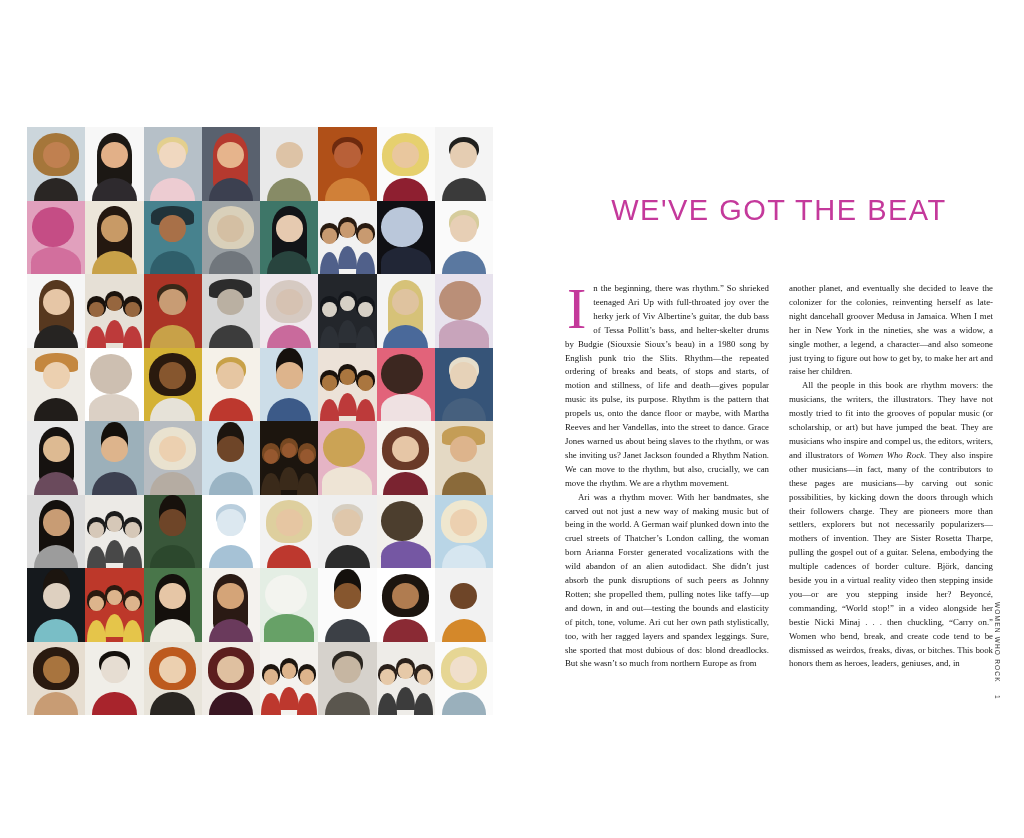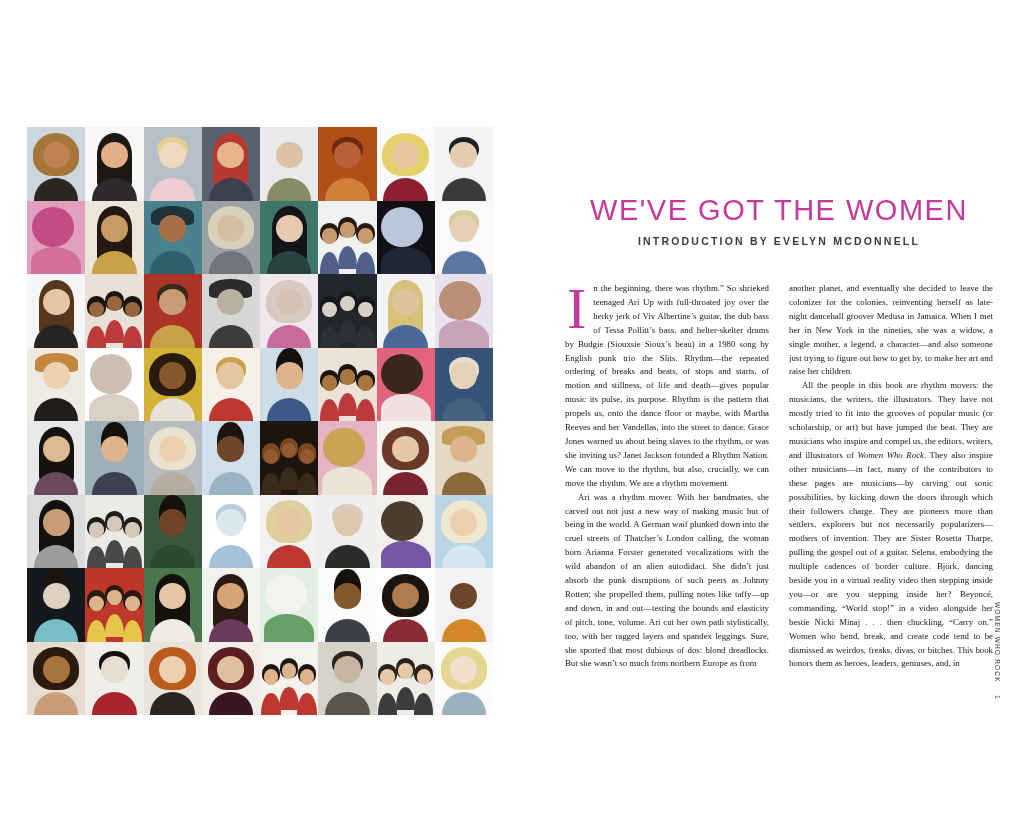--- a/index.html
+++ b/index.html
@@ -465,22 +465,21 @@
           <div class="torso" style="background: rgb(60, 60, 60);"></div>
         </div>
       </div>
       <div class="cell" style="background: rgb(251, 251, 251);">
         <div class="hair h-big" style="background: rgb(230, 214, 148);"></div>
         <div class="face" style="background: rgb(240, 223, 204);"></div>
         <div class="torso" style="background: rgb(154, 176, 188);"></div>
       </div>
     </div>
 
-  <div id="title" style="color: rgb(196, 57, 155);">WE'VE GOT THE WOMEN</div>
-  <div id="subtitle">INTRODUCTION BY EVELYN MCDONNELL</div>
+  <div id="title" style="color: rgb(196, 57, 155);">WE'VE GOT THE BEAT</div>
 
   <div id="col1" class="col">
     <p id="first-para">
       <span class="drop-cap" style="color: rgb(196, 57, 155);">I</span><span>n the beginning, there was rhythm.” So shrieked teenaged Ari Up with full-throated joy over the herky jerk of Viv Albertine’s guitar, the dub bass of Tessa Pollitt’s bass, and helter-skelter drums by Budgie (Siouxsie Sioux’s beau) in a 1980 song by English punk trio the Slits. Rhythm—the repeated ordering of breaks and beats, of stops and starts, of motion and stillness, of life and death—gives popular music its pulse, its purpose. Rhythm is the pattern that propels us, onto the dance floor or maybe, with Martha Reeves and her Vandellas, into the street to dance. Grace Jones warned us about being slaves to the rhythm, or was she inviting us? Janet Jackson founded a Rhythm Nation. We can move to the rhythm, but also, crucially, we can move the rhythm. We are a rhythm movement.</span>
     </p>
     <p class="indent"><span>Ari was a rhythm mover. With her bandmates, she carved out not just a new way of making music but of being in the world. A German waif plunked down into the cruel streets of Thatcher’s London calling, the woman born Arianna Forster generated vocalizations with the wild abandon of an alien autodidact. She didn’t just absorb the punk disruptions of such peers as Johnny Rotten; she propelled them, pulling notes like taffy—up and down, in and out—testing the bounds and elasticity of pitch, tone, volume. Ari cut her own path stylistically, too, with her ragged layers and spandex leggings. Sure, she sported that most dubious of dos: blond dreadlocks. But she wasn’t so much from northern Europe as from</span></p>
   </div>
 
   <div id="col2" class="col">
     <p><span>another planet, and eventually she decided to leave the colonizer for the colonies, reinventing herself as late-night dancehall groover Medusa in Jamaica. When I met her in New York in the nineties, she was a widow, a single mother, a legend, a character—and also someone just trying to figure out how to get by, to make her art and raise her children.</span></p>

